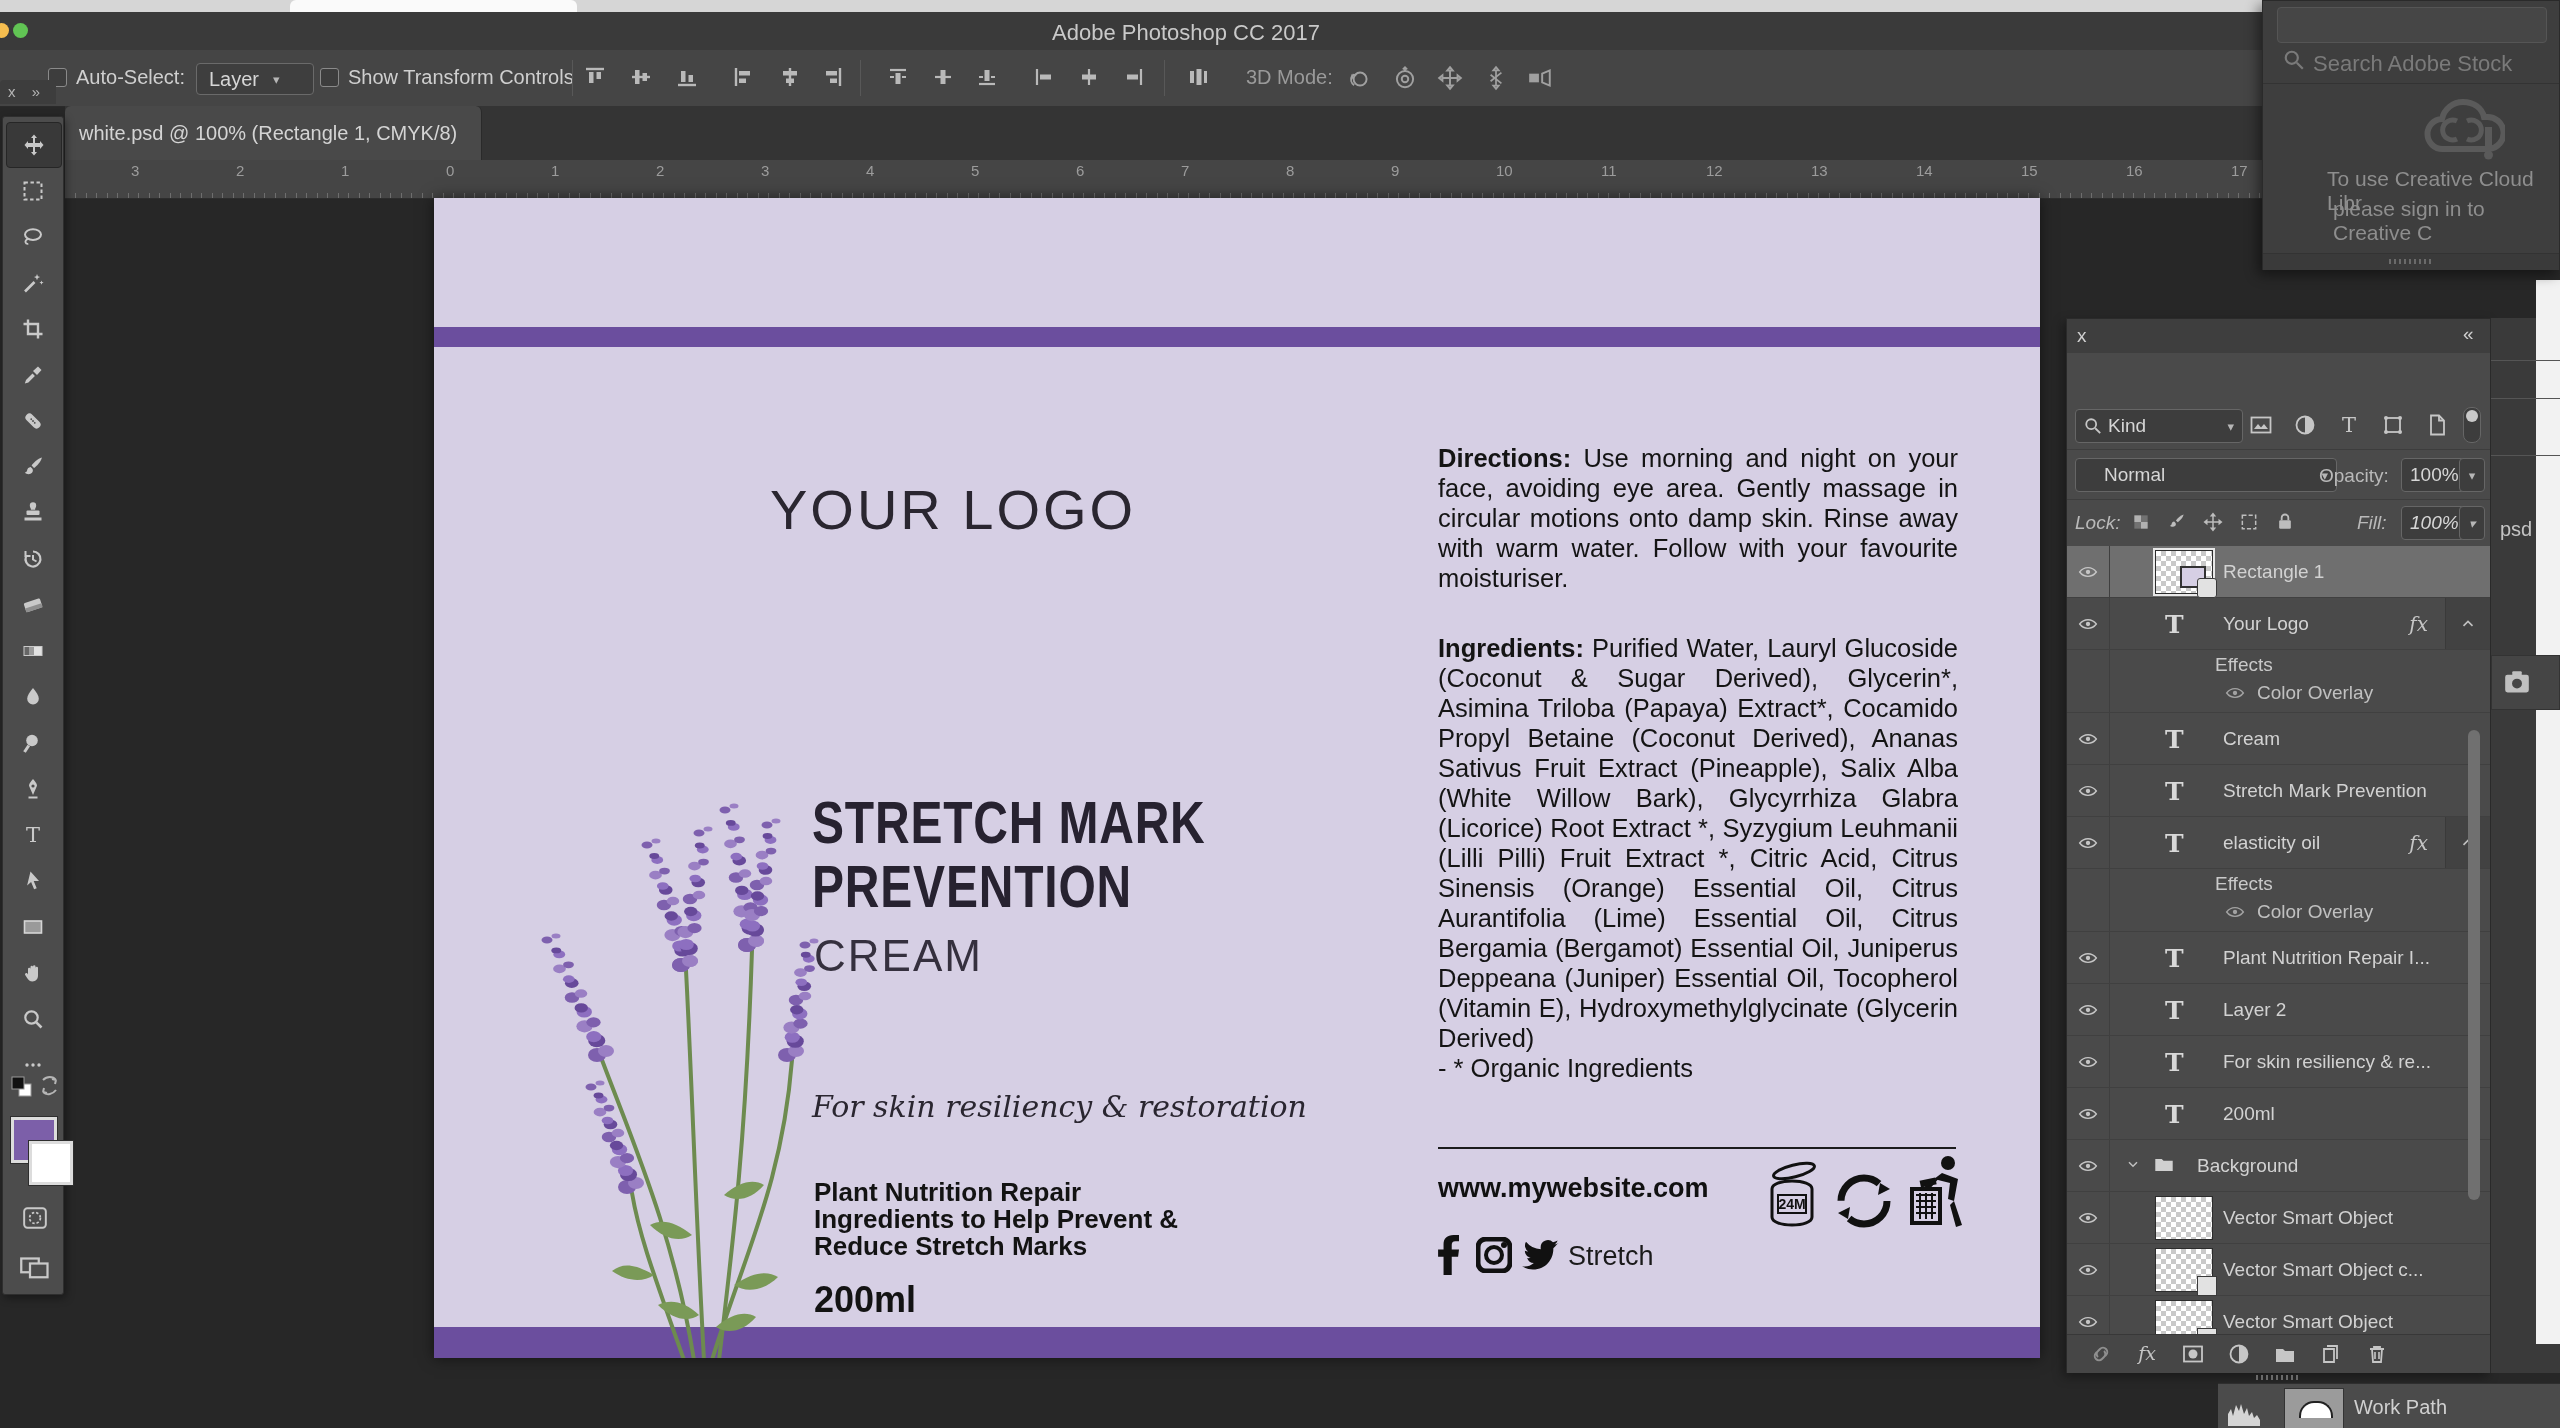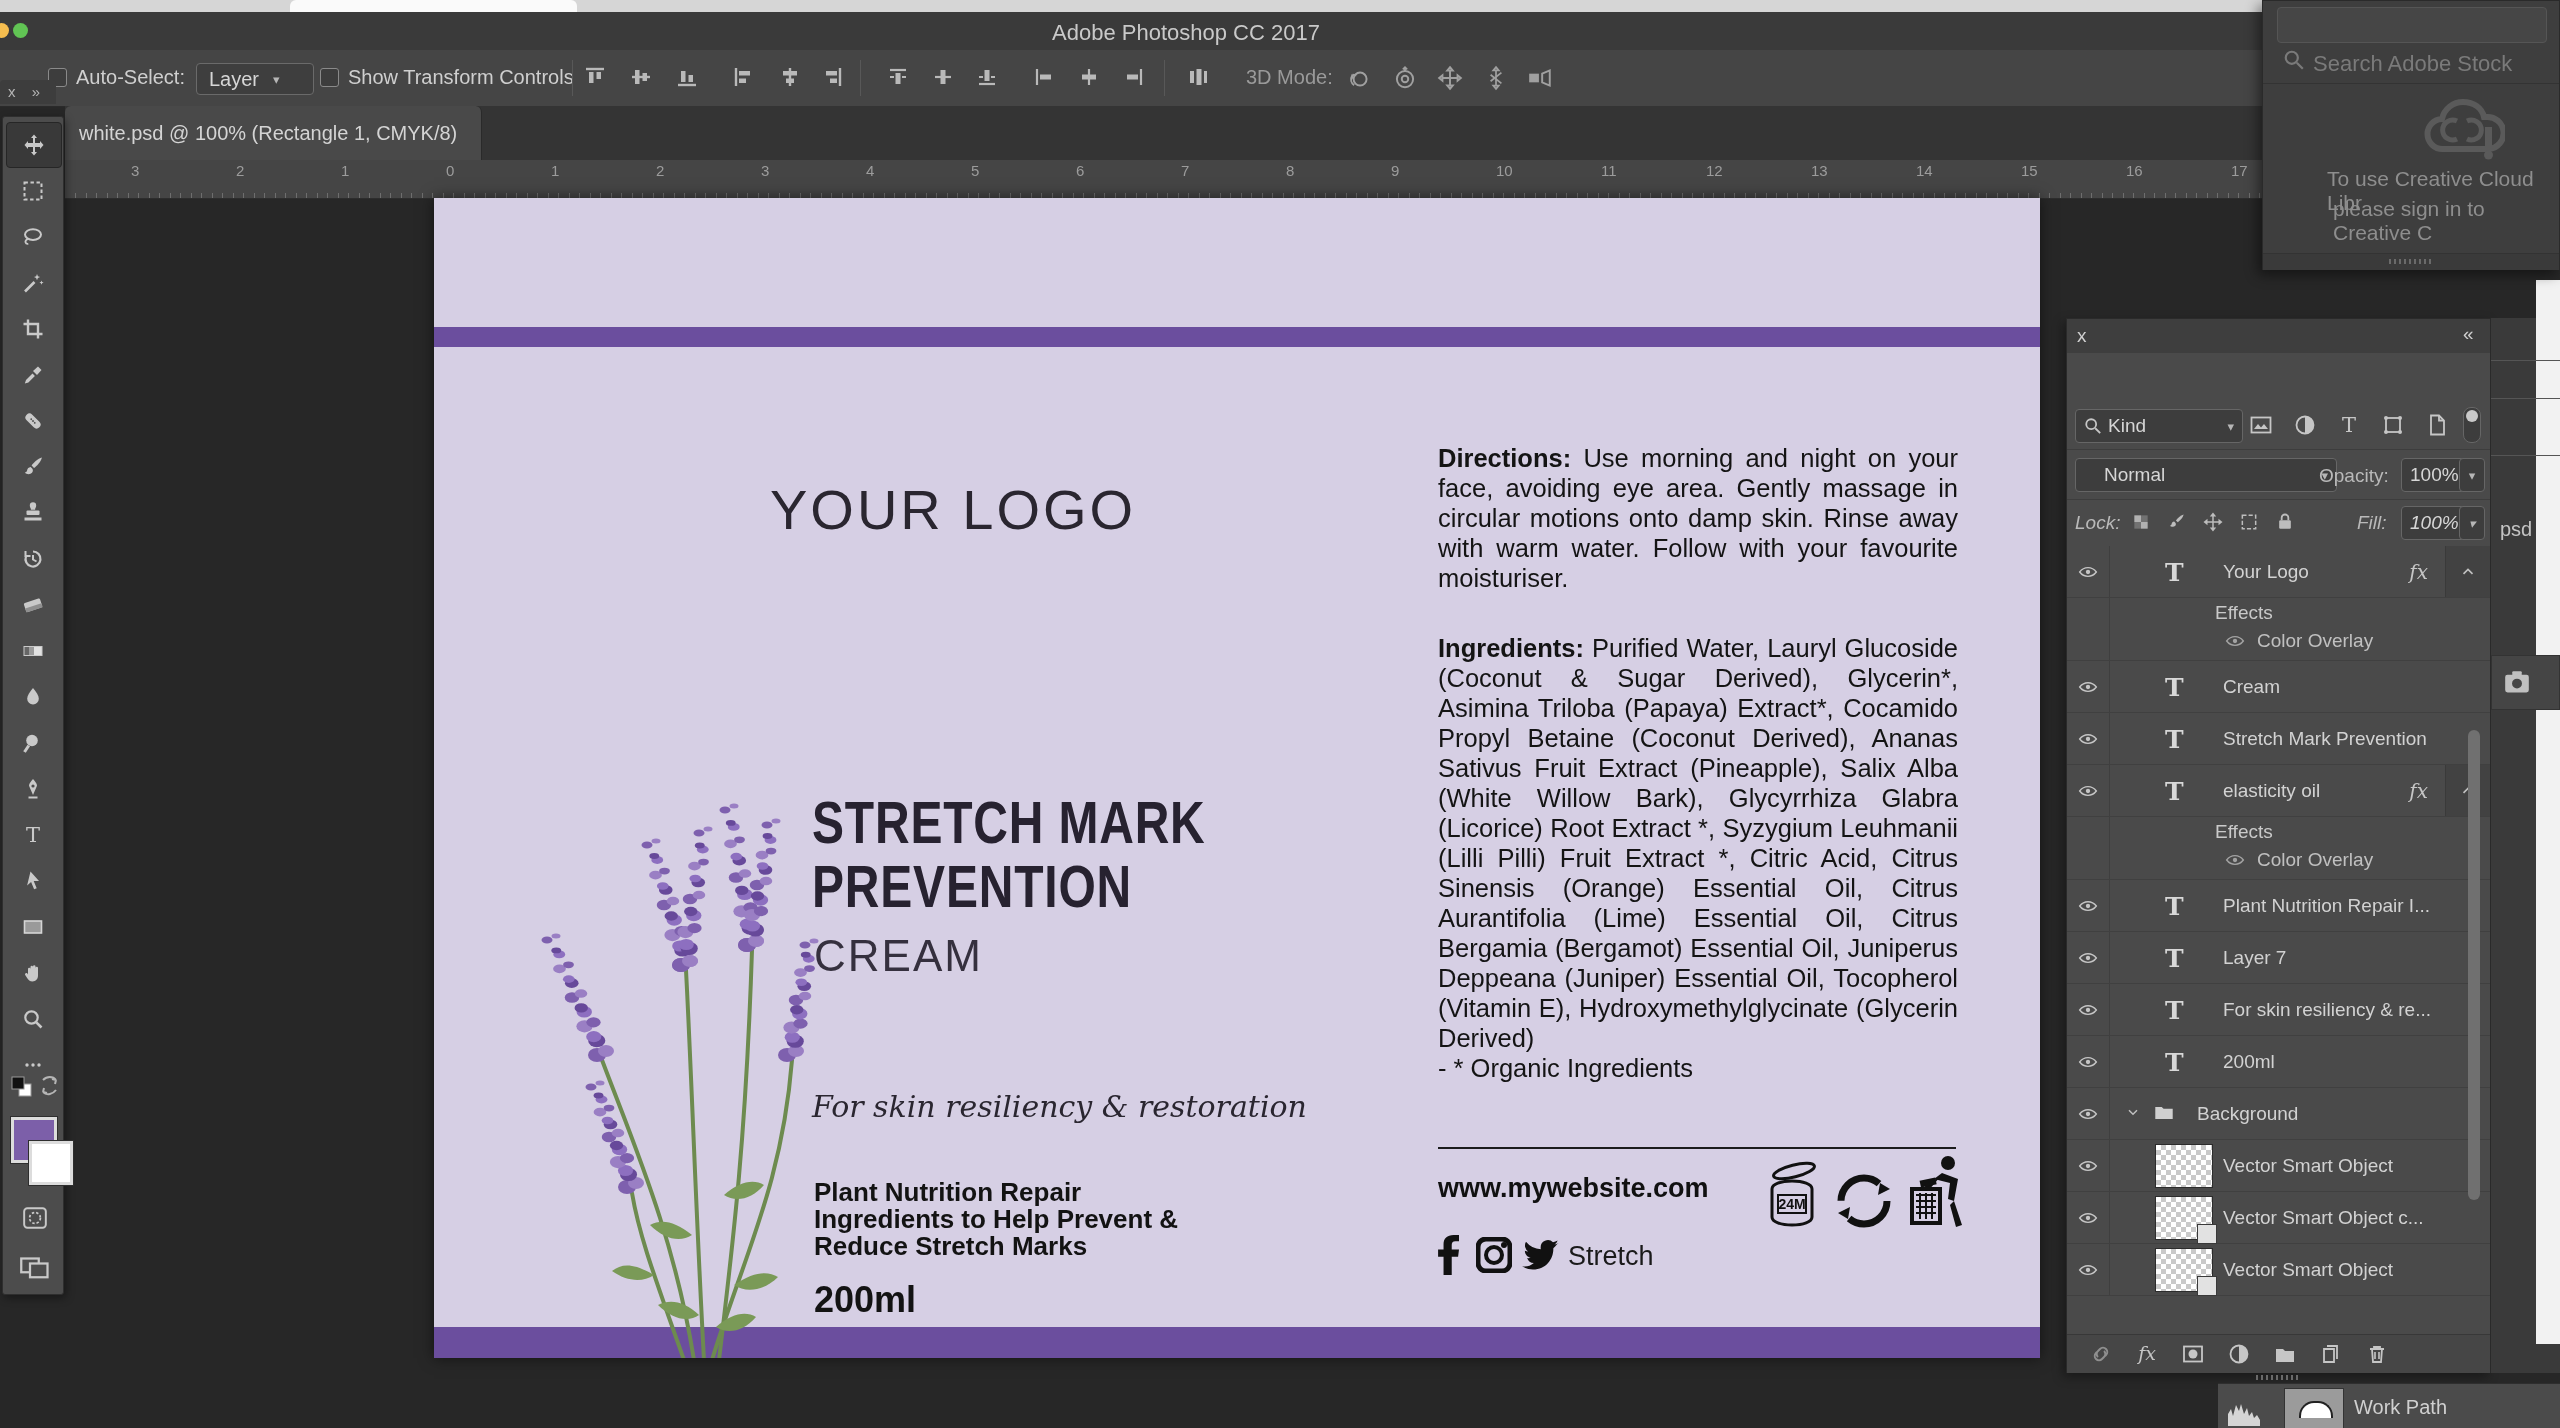--- a/index.html
+++ b/index.html
@@ -946,20 +946,33 @@
         </div></span>
     <span class="lp-txt abs" style="left:290px;top:13px;color:#b9b9b9;">Fill:</span>
     <div class="mini-sel abs" style="left:334px;top:7px;width:56px;height:32px;padding-left:8px;">
       <span>100%</span>
     </div>
     <div class="mini-sel abs" style="left:392px;top:7px;width:24px;height:32px;justify-content:center;">
       <span style="font-size:13px;color:#b6b6b6;">▾</span>
     </div>
   </div>
   <div id="layers-list">
+      <div class="layer-row sel">
+        <div class="eye-col ic">
+          <svg width="24" height="20" viewBox="0 0 24 24">
+            <path d="M2 12s4-5.2 10-5.2S22 12 22 12s-4 5.2-10 5.2S2 12 2 12z" stroke="currentColor" fill="none" stroke-width="1.7"></path>
+            <circle cx="12" cy="12" r="2.6" fill="currentColor"></circle>
+          </svg>
+        </div>
+        <div class="thumb checker" style="outline: rgb(232, 232, 232) solid 2px;">
+          <div class="abs" style="right: 6px; bottom: 5px; width: 22px; height: 18px; background: rgb(214, 207, 228); border: 2px solid rgb(51, 51, 51);"></div>
+          <div class="badge" style="border-radius: 3px;"></div>
+        </div>
+        <div class="lname">Rectangle 1</div>
+      </div>
       <div class="layer-row">
         <div class="eye-col ic">
           <svg width="24" height="20" viewBox="0 0 24 24">
             <path d="M2 12s4-5.2 10-5.2S22 12 22 12s-4 5.2-10 5.2S2 12 2 12z" stroke="currentColor" fill="none" stroke-width="1.7"></path>
             <circle cx="12" cy="12" r="2.6" fill="currentColor"></circle>
           </svg>
         </div>
         <div class="ticon">T</div>
         <div class="lname">Your Logo</div>
         <div class="fxlab">fx</div>
@@ -1042,21 +1055,21 @@
         <div class="lname">Plant Nutrition Repair I...</div>
       </div>
       <div class="layer-row">
         <div class="eye-col ic">
           <svg width="24" height="20" viewBox="0 0 24 24">
             <path d="M2 12s4-5.2 10-5.2S22 12 22 12s-4 5.2-10 5.2S2 12 2 12z" stroke="currentColor" fill="none" stroke-width="1.7"></path>
             <circle cx="12" cy="12" r="2.6" fill="currentColor"></circle>
           </svg>
         </div>
         <div class="ticon">T</div>
-        <div class="lname">Layer 7</div>
+        <div class="lname">Layer 2</div>
       </div>
       <div class="layer-row">
         <div class="eye-col ic">
           <svg width="24" height="20" viewBox="0 0 24 24">
             <path d="M2 12s4-5.2 10-5.2S22 12 22 12s-4 5.2-10 5.2S2 12 2 12z" stroke="currentColor" fill="none" stroke-width="1.7"></path>
             <circle cx="12" cy="12" r="2.6" fill="currentColor"></circle>
           </svg>
         </div>
         <div class="ticon">T</div>
         <div class="lname">For skin resiliency &amp; re...</div>

